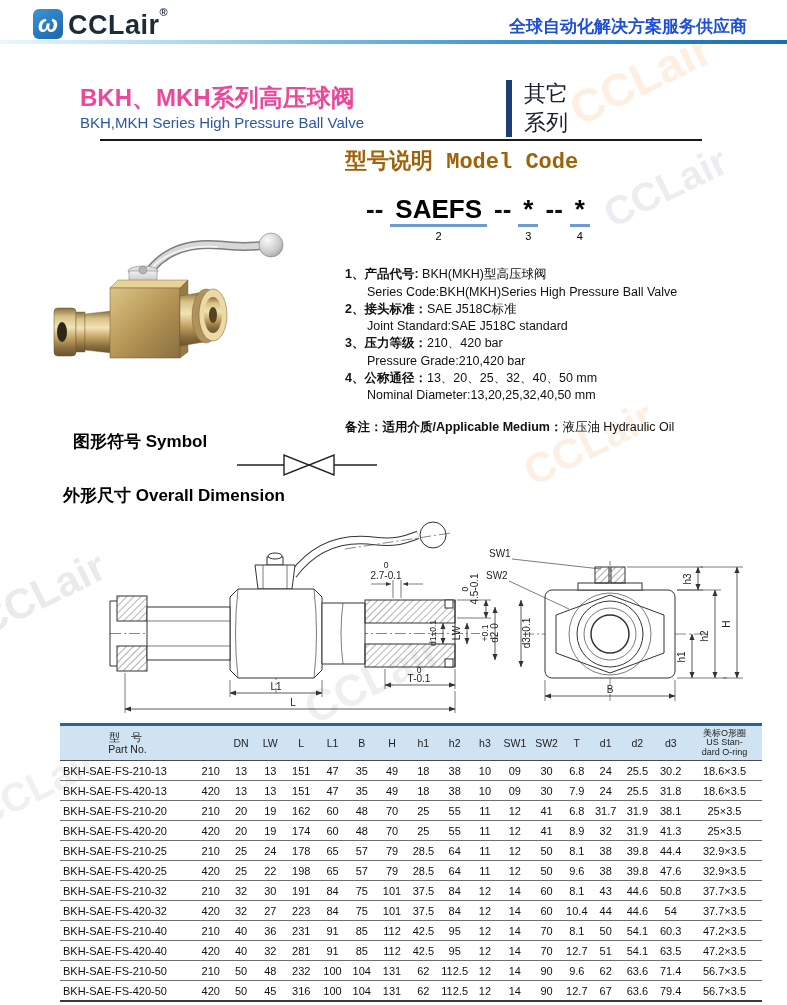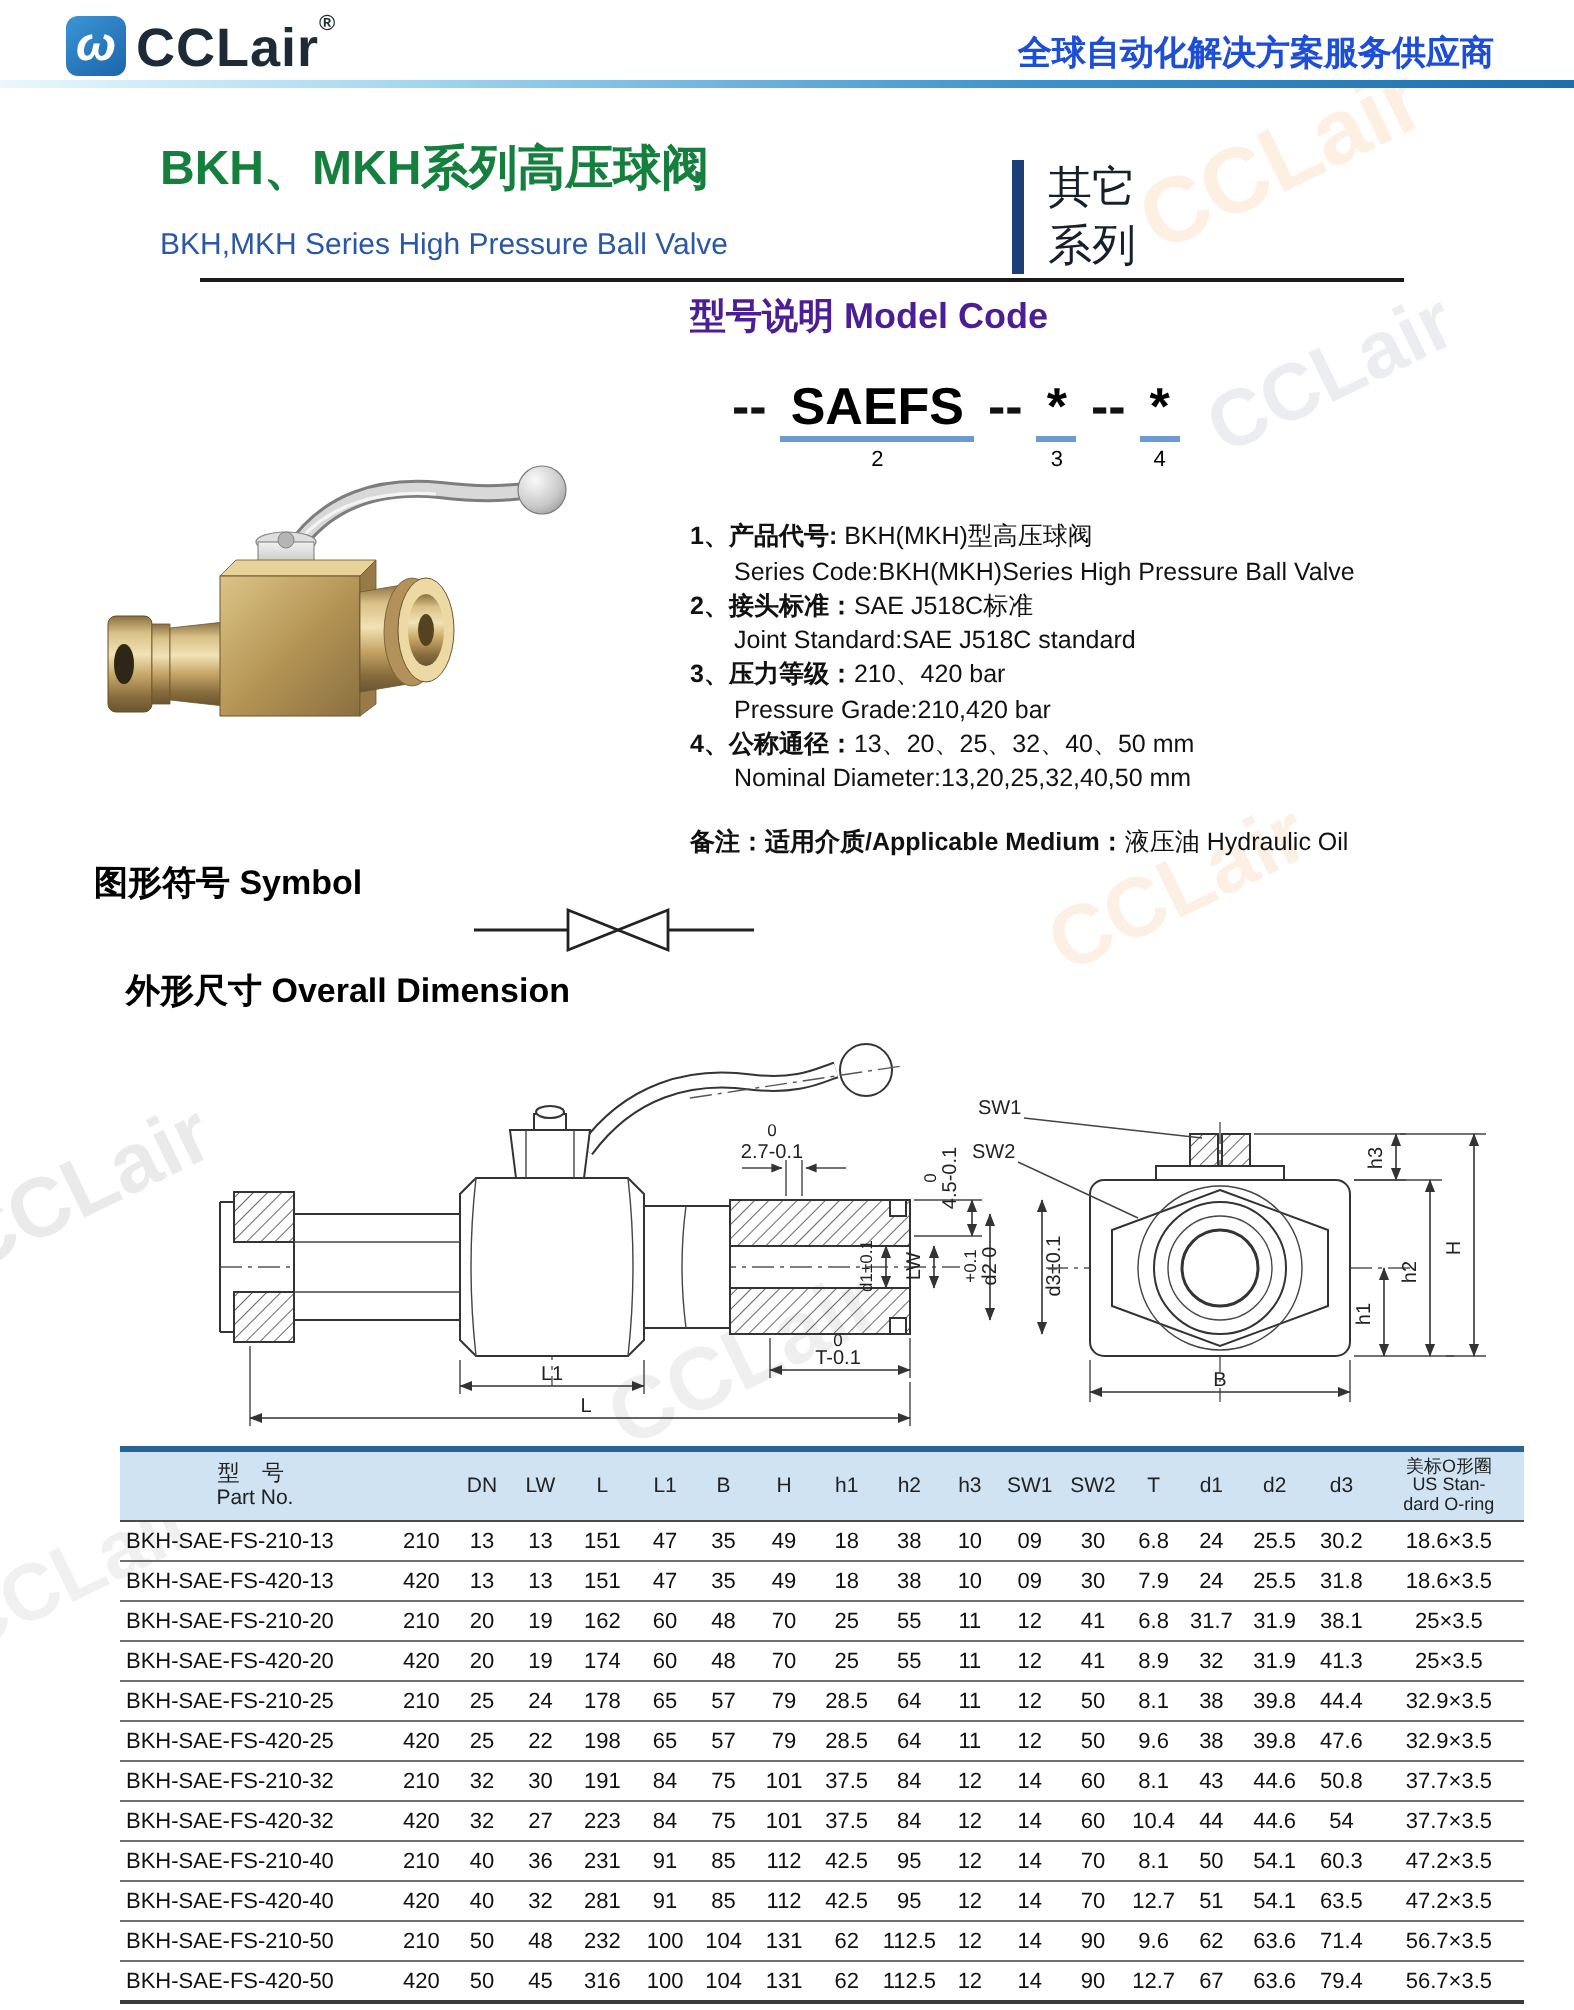--- a/index.html
+++ b/index.html
@@ -12,43 +12,43 @@
   #logo{left:33px;top:6px;display:flex;align-items:center;}
   #logo .mark{width:30px;height:30px;border-radius:6px;background:linear-gradient(145deg,#3c95d4,#1b64ab);
     color:#fff;font-style:italic;font-weight:bold;font-size:24px;display:flex;align-items:center;justify-content:center;}
   #logo .word{font-size:27px;font-weight:bold;color:#1d2b36;margin-left:5px;letter-spacing:0.5px;}
   #logo sup{font-size:11px;font-weight:bold;color:#1d2b36;vertical-align:18px;}
   #slogan{right:40px;top:15px;font-size:17px;font-weight:bold;color:#1d4ed8;}
   #toprule{left:0;top:40px;width:787px;height:4px;
     background:linear-gradient(90deg,#eaf7fd 0%,#a8d8f0 25%,#3d93cc 65%,#1b6fae 100%);}
 
   
-  #title-zh{left:80px;top:68px;font-size:24px;font-weight:bold;color:#15803d;}
+  #title-zh{left:80px;top:82px;font-size:24px;font-weight:bold;color:#ec4899;}
   #title-en{left:80px;top:114px;font-size:15px;color:#2a58a6;}
   #series-side{left:506px;top:80px;border-left:6px solid #1d3f77;padding-left:12px;
     font-family:"Liberation Serif","DejaVu Serif",serif;font-size:22px;color:#15202c;line-height:1.3;}
   #title-rule{left:100px;top:139px;width:602px;height:2px;background:#1a1a1a;}
 
   
   #model{left:345px;top:146px;width:442px;}
-  #model h2{margin:0 0 20px 0;font-size:18px;color:#4c1d95;}
+  #model h2{margin:0 0 20px 0;font-size:22px;color:#a16207;font-family:Liberation Mono, monospace;}
   #formula{display:flex;align-items:flex-start;margin-left:14px;}
   .seg{display:flex;flex-direction:column;align-items:center;}
   .seg .txt{font-size:26px;font-weight:bold;color:#000;padding:0 5px 1px 5px;border-bottom:3px solid #6b9bd2;line-height:1.05;}
   .seg .num{font-size:11px;margin-top:3px;color:#000;}
   .sep{font-size:26px;font-weight:bold;padding:0 7px;line-height:1.05;}
   #mc-items{margin-top:24px;font-size:12.5px;line-height:1.38;}
   .mc-item .zh b{font-weight:bold;}
   .mc-item .en{padding-left:22px;}
   #mc-note{margin-top:15px;font-size:12.5px;}
   #mc-note b{font-weight:bold;}
 
   
   .sec-h{font-size:17px;font-weight:bold;color:#000;}
-  #symbol-h{left:47px;top:430px;text-align:right;}
+  #symbol-h{left:73px;top:430px;text-align:right;}
   #dim-h{left:63px;top:484px;}
 
   
   #tablewrap{left:60px;top:723px;width:702px;}
   table{border-collapse:collapse;table-layout:fixed;width:702px;border-bottom:2px solid #3a3a3a;}
   thead tr{background:#cfe3f2;text-align:center;}
   thead{border-top:3px solid #2a6496;border-bottom:1px solid #4a4a4a;}
   th{font-weight:normal;font-size:10.5px;padding:3px 0;vertical-align:middle;color:#222;}
   th div{line-height:1.15;}
   th:first-child div:first-child{letter-spacing:4px;font-size:11px;}

